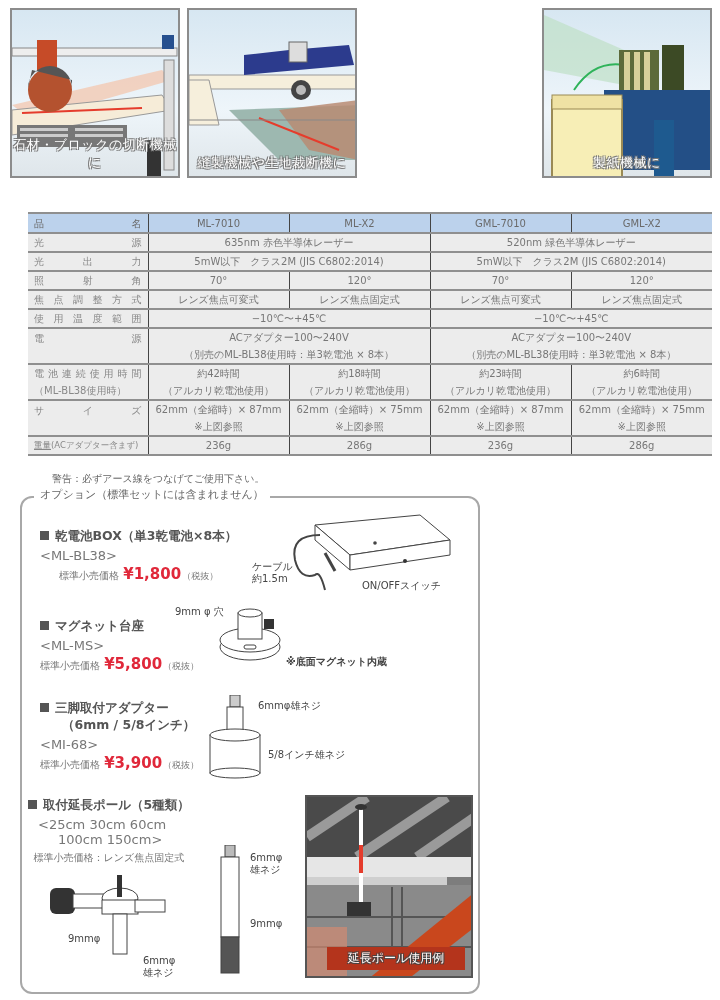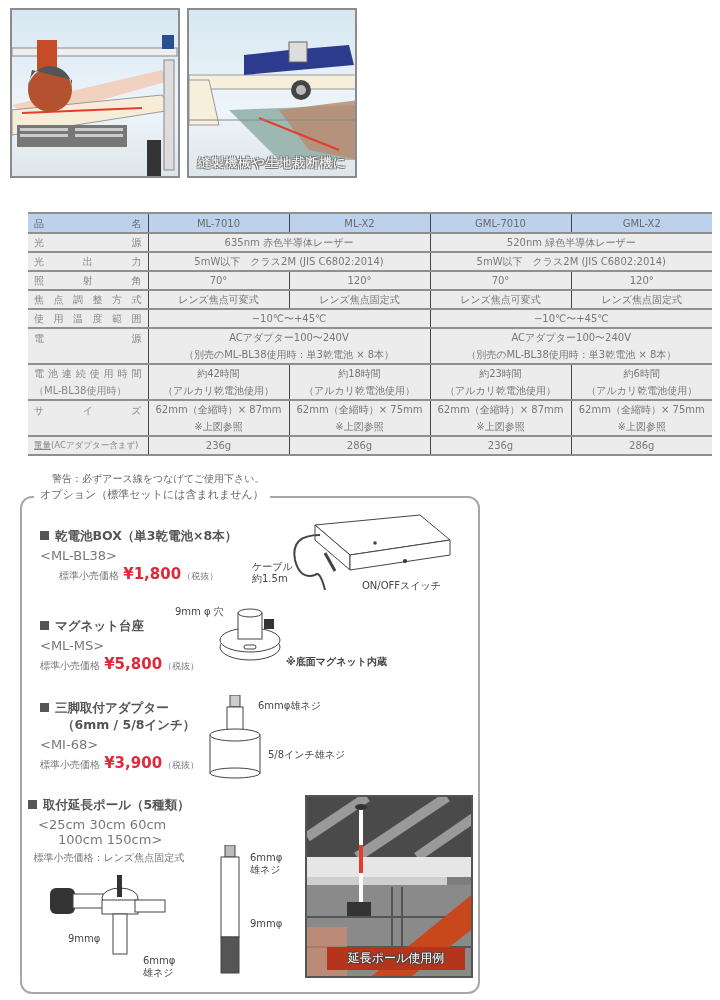--- a/index.html
+++ b/index.html
@@ -65,39 +65,58 @@
           <rect x="60" y="115" width="55" height="22"></rect>
         </g>
       <g fill="#ccc">
           <rect x="8" y="118" width="48" height="3"></rect>
           <rect x="8" y="124" width="48" height="3"></rect>
           <rect x="63" y="118" width="48" height="3"></rect>
           <rect x="63" y="124" width="48" height="3"></rect>
         </g>
       <rect x="135" y="130" width="14" height="40" fill="#333"></rect>
     </svg>
+    <div class="caption">石材・ブロックの切断機械に</div>
   </div>
 
   <div class="app" style="left:177px">
     <svg width="170" height="170">
       <polygon points="40,100 170,95 170,150 90,150" fill="#9db8b0"></polygon>
       <polygon points="90,100 170,90 170,150 120,140" fill="#b98b73" opacity=".85"></polygon>
       <line x1="70" y1="108" x2="150" y2="140" stroke="#e53c2c" stroke-width="2"></line>
       <rect x="0" y="65" width="170" height="14" fill="#f6efdc" stroke="#999"></rect>
       <polygon points="0,70 20,70 30,115 0,115" fill="#f6efdc" stroke="#999"></polygon>
       <polygon points="55,45 100,40 160,35 165,55 55,65" fill="#2c3b8d"></polygon>
       <rect x="100" y="32" width="18" height="20" fill="#ddd" stroke="#666"></rect>
       <circle cx="112" cy="80" r="10" fill="#444"></circle>
         <circle cx="112" cy="80" r="5" fill="#bbb"></circle>
       <line x1="0" y1="110" x2="170" y2="110" stroke="#888"></line>
     </svg>
     <div class="caption">縫製機械や生地裁断機に</div>
   </div>
 
 
+  <div class="app" style="left:532px">
+    <svg width="170" height="170">
+      <polygon points="0,5 80,40 80,75 0,60" fill="#bfe0c6" opacity=".7"></polygon>
+      <path d="M30 80 q20 -30 50 -25" stroke="#2fb35a" stroke-width="2" fill="none"></path>
+      <rect x="75" y="40" width="40" height="40" fill="#5c6a3a"></rect>
+      <g fill="#d7d09a">
+          <rect x="80" y="42" width="6" height="38"></rect>
+          <rect x="90" y="42" width="6" height="38"></rect>
+          <rect x="100" y="42" width="6" height="38"></rect>
+        </g>
+      <rect x="118" y="35" width="22" height="50" fill="#3c4a25"></rect>
+      <rect x="60" y="80" width="110" height="80" fill="#234f86"></rect>
+      <rect x="110" y="110" width="20" height="60" fill="#1e5a8f"></rect>
+      <rect x="8" y="90" width="70" height="80" fill="#f7eeb6" stroke="#9a8a55" stroke-width="2"></rect>
+      <rect x="8" y="85" width="70" height="14" fill="#efe2a4" stroke="#9a8a55"></rect>
+    </svg>
+    <div class="caption">製紙機械に</div>
+  </div>
 </div>
 
 <table class="spec">
   <colgroup>
       <col style="width:120px">
       <col style="width:141px">
       <col style="width:141px">
       <col style="width:141px">
       <col style="width:141px">
     </colgroup>

